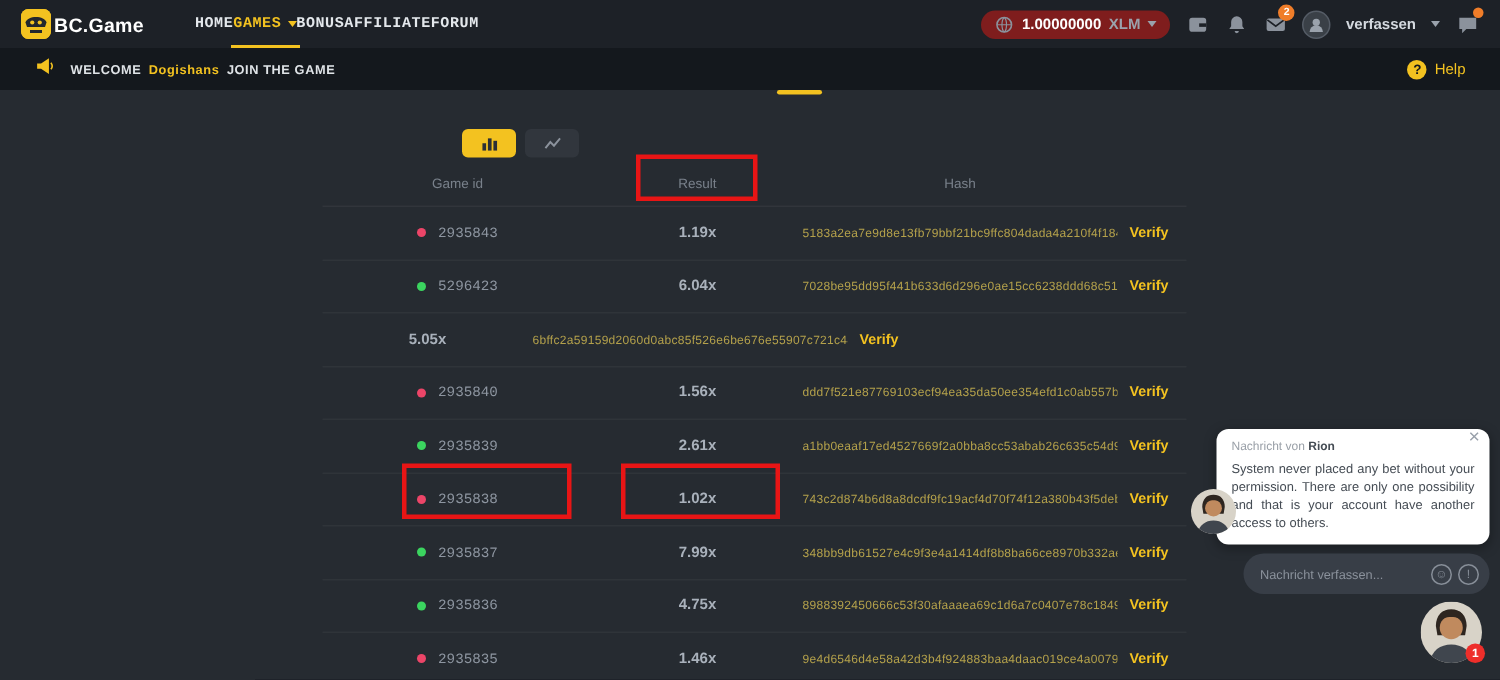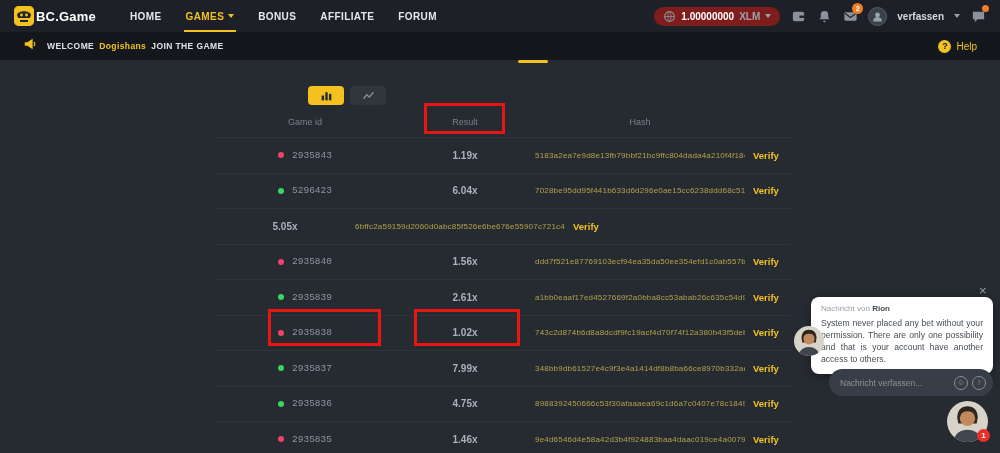--- a/index.html
+++ b/index.html
@@ -8,21 +8,21 @@
   }
   *{margin:0;padding:0;box-sizing:border-box;}
   body{font-family:"Liberation Sans","DejaVu Sans",sans-serif;background:#14181d;}
   .page{position:relative;width:1000px;height:453px;overflow:hidden;background:#262b31;}
 
   
   .topbar{position:relative;display:flex;align-items:center;height:32px;background:#1d2127;padding:0 14px;z-index:10;}
   .logo{display:flex;align-items:center;gap:2px;cursor:pointer;}
   .logo-icon{width:20px;height:20px;border-radius:5px;background:var(--accent);display:flex;align-items:center;justify-content:center;overflow:hidden;}
   .logo-text{color:#fff;font-size:13px;font-weight:bold;letter-spacing:.2px;}
-  .nav{display:flex;align-items:flex-end;gap:24px;margin-left:34px;height:100%;}
+  .nav{display:flex;align-items:flex-end;margin-left:34px;height:100%;font-family:Liberation Mono, monospace;}
   .nav-item{position:relative;display:flex;align-items:center;gap:4px;height:100%;color:#e4e8ec;font-size:10px;font-weight:bold;letter-spacing:.4px;cursor:pointer;}
   .nav-item.active{color:var(--accent);}
   .nav-item.active::after{content:'';position:absolute;left:-2px;right:-2px;bottom:0;height:2px;background:var(--accent);}
   .caret{width:0;height:0;border-left:3.5px solid transparent;border-right:3.5px solid transparent;border-top:4px solid currentColor;display:inline-block;}
   .top-right{margin-left:auto;display:flex;align-items:center;gap:10px;}
   .balance-pill{display:flex;align-items:center;gap:5px;background:#7f1d1d;border-radius:11px;padding:3px 9px;cursor:pointer;}
   .balance-amt{color:#fff;font-size:10px;font-weight:bold;}
   .balance-cur{color:#9aa2ac;font-size:10px;font-weight:bold;}
   .caret-gray{border-top-color:#9aa2ac;}
   .tb-icon{position:relative;width:16px;height:16px;display:flex;align-items:center;justify-content:center;cursor:pointer;}
@@ -70,21 +70,21 @@
   .verify{font-size:9.5px;font-weight:bold;color:var(--accent);cursor:pointer;}
 
   
   .anno{position:absolute;border:3px solid var(--annotation);pointer-events:none;z-index:5;}
   .anno-1{left:424px;top:43px;width:81px;height:31px;}
   .anno-2{left:268px;top:249px;width:113px;height:37px;}
   .anno-3{left:414px;top:249px;width:106px;height:37px;}
 
   
   .chat-close{position:absolute;left:979px;top:224px;color:#99a0aa;font-size:13px;line-height:13px;cursor:pointer;z-index:7;}
-  .msg-card{position:absolute;left:811px;top:237px;width:182px;background:#fff;border-radius:8px;padding:7px 10px 9px;box-shadow:0 2px 8px rgba(0,0,0,.35);z-index:6;}
+  .msg-card{position:absolute;left:811px;top:226px;width:182px;background:#fff;border-radius:8px;padding:7px 10px 9px;box-shadow:0 2px 8px rgba(0,0,0,.35);z-index:6;}
   .msg-header{font-size:8px;color:#9aa0a8;}
   .msg-header b{color:#454c54;}
   .msg-body{margin-top:4px;font-size:8.6px;line-height:1.4;color:#454c54;text-align:justify;}
   .round-photo{border-radius:50%;overflow:hidden;display:block;}
   .msg-avatar{position:absolute;left:794px;top:266px;width:30px;height:30px;z-index:7;}
   .chat-input{position:absolute;left:829px;top:309px;width:164px;height:27px;background:#383e47;border-radius:14px;display:flex;align-items:center;gap:4px;padding:0 7px 0 11px;z-index:6;}
   .chat-input input{flex:1;min-width:0;background:transparent;border:none;outline:none;color:#c6ccd3;font-size:8.5px;font-family:inherit;}
   .chat-input input::placeholder{color:#8b929c;}
   .mini-circle{width:14px;height:14px;border-radius:50%;border:1px solid #878e98;color:#878e98;font-size:8px;display:flex;align-items:center;justify-content:center;cursor:pointer;flex:none;}
   .corner-avatar{position:absolute;left:947px;top:341px;width:41px;height:41px;z-index:6;cursor:pointer;}

